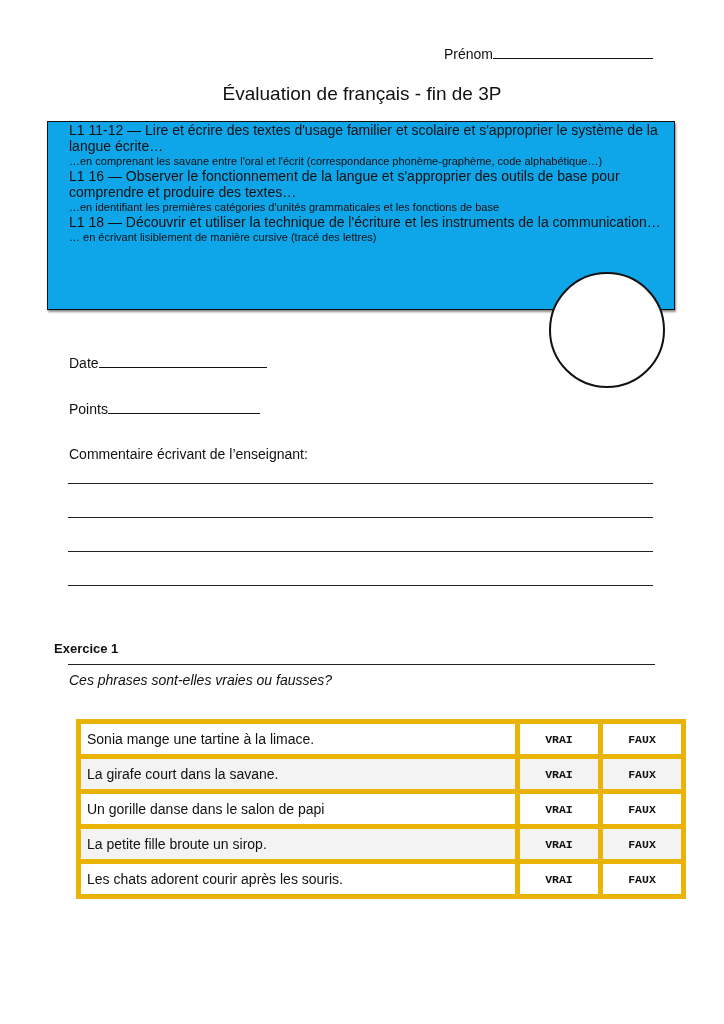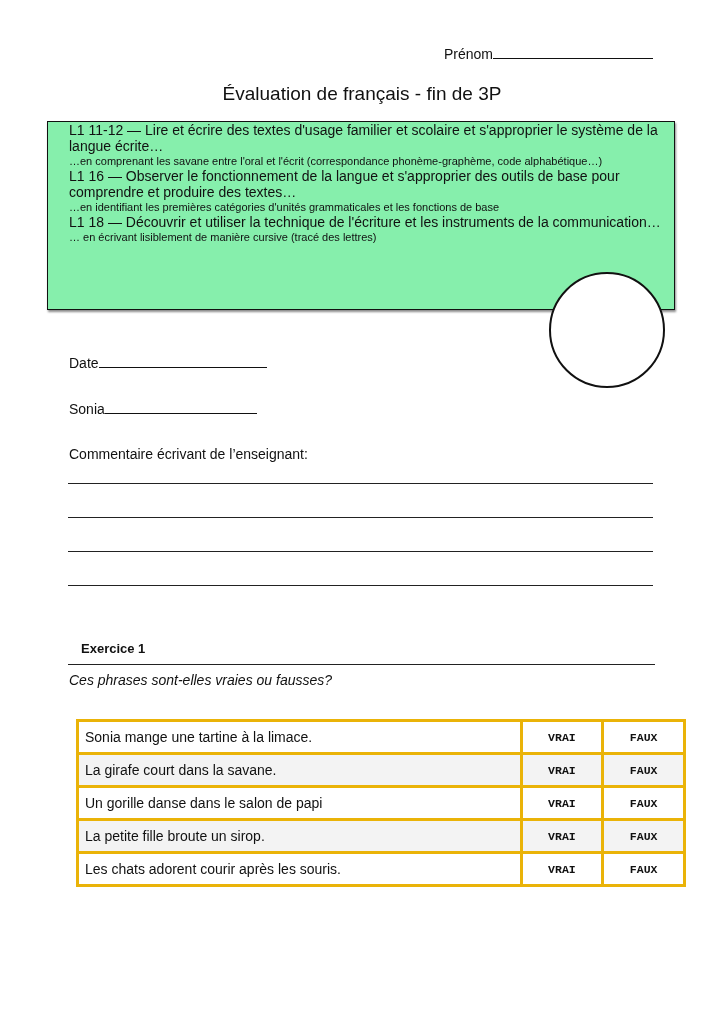--- a/index.html
+++ b/index.html
@@ -8,40 +8,40 @@
       font-family: "Liberation Sans", sans-serif; color: #111;
     }
     .abs { position: absolute; }
     .prenom { left: 444px; top: 44px; font-size: 14px; white-space: nowrap; }
     .blank-line { display: inline-block; border-bottom: 1px solid #111; height: 14px; vertical-align: baseline; }
     .title { left: 0; width: 724px; top: 83px; text-align: center; font-size: 19px; }
     .obj-box {
       left: 47px; top: 121px; width: 628px; height: 189px;
       border: 1.5px solid #111; box-sizing: border-box;
       box-shadow: 1px 2px 2px rgba(0,0,0,0.45);
-      padding: 0 0 0 21px; background: #86efac;
+      padding: 0 0 0 21px; background: #0ea5e9;
     }
     .obj-box .main { font-size: 14px; line-height: 16px; margin: 0; }
     .obj-box .main.first { margin-top: 0; }
     .obj-box .sub { font-size: 11px; line-height: 14px; margin: 0; }
     .circle {
       left: 549px; top: 272px; width: 116px; height: 116px;
       border: 2px solid #111; border-radius: 50%; background: #fff; box-sizing: border-box;
     }
     .field { left: 69px; font-size: 14px; white-space: nowrap; }
     .comment-label { left: 69px; top: 446px; font-size: 14px; }
     .rule { left: 68px; width: 585px; border-top: 1px solid #222; height: 0; }
-    .ex-title { left: 81px; top: 641px; font-size: 13px; font-weight: bold; }
+    .ex-title { left: 54px; top: 641px; font-size: 13px; font-weight: bold; }
     .ex-rule { left: 68px; top: 664px; width: 587px; border-top: 1.5px solid #222; }
     .ex-instr { left: 69px; top: 672px; font-size: 14px; font-style: italic; }
     table.tf {
       position: absolute; left: 76px; top: 719px; width: 610px;
       border-collapse: collapse; font-size: 14px;
     }
-    table.tf td { border: 3px solid #eab308; height: 30px; padding: 0 6px; }
+    table.tf td { border: 5px solid #eab308; height: 30px; padding: 0 6px; }
     table.tf tr:nth-child(even) td { background: #f3f3f3; }
     table.tf td.sentence { width: 441px; }
     table.tf td.opt { text-align: center; font-weight: bold; font-size: 11.5px; width: 68px; font-family: Liberation Mono, monospace; }
   </style>
 </head>
 <body>
 
 <div class="abs prenom">
   <span>Prénom</span><span class="blank-line" style="width:160px"></span>
 </div>
@@ -57,21 +57,21 @@
   <p class="sub">… en écrivant lisiblement de manière cursive (tracé des lettres)</p>
 </div>
 
 <div class="abs circle"></div>
 
 <div class="abs field" style="top:353px">
   <span>Date</span><span class="blank-line" style="width:168px"></span>
 </div>
 
 <div class="abs field" style="top:399px">
-  <span>Sonia</span><span class="blank-line" style="width:152px"></span>
+  <span>Points</span><span class="blank-line" style="width:152px"></span>
 </div>
 
 <div class="abs comment-label">Commentaire écrivant de l’enseignant:</div>
 <div class="abs rule" style="top:483px"></div>
 <div class="abs rule" style="top:517px"></div>
 <div class="abs rule" style="top:551px"></div>
 <div class="abs rule" style="top:585px"></div>
 
 <div class="abs ex-title">Exercice 1</div>
 <div class="abs ex-rule"></div>

